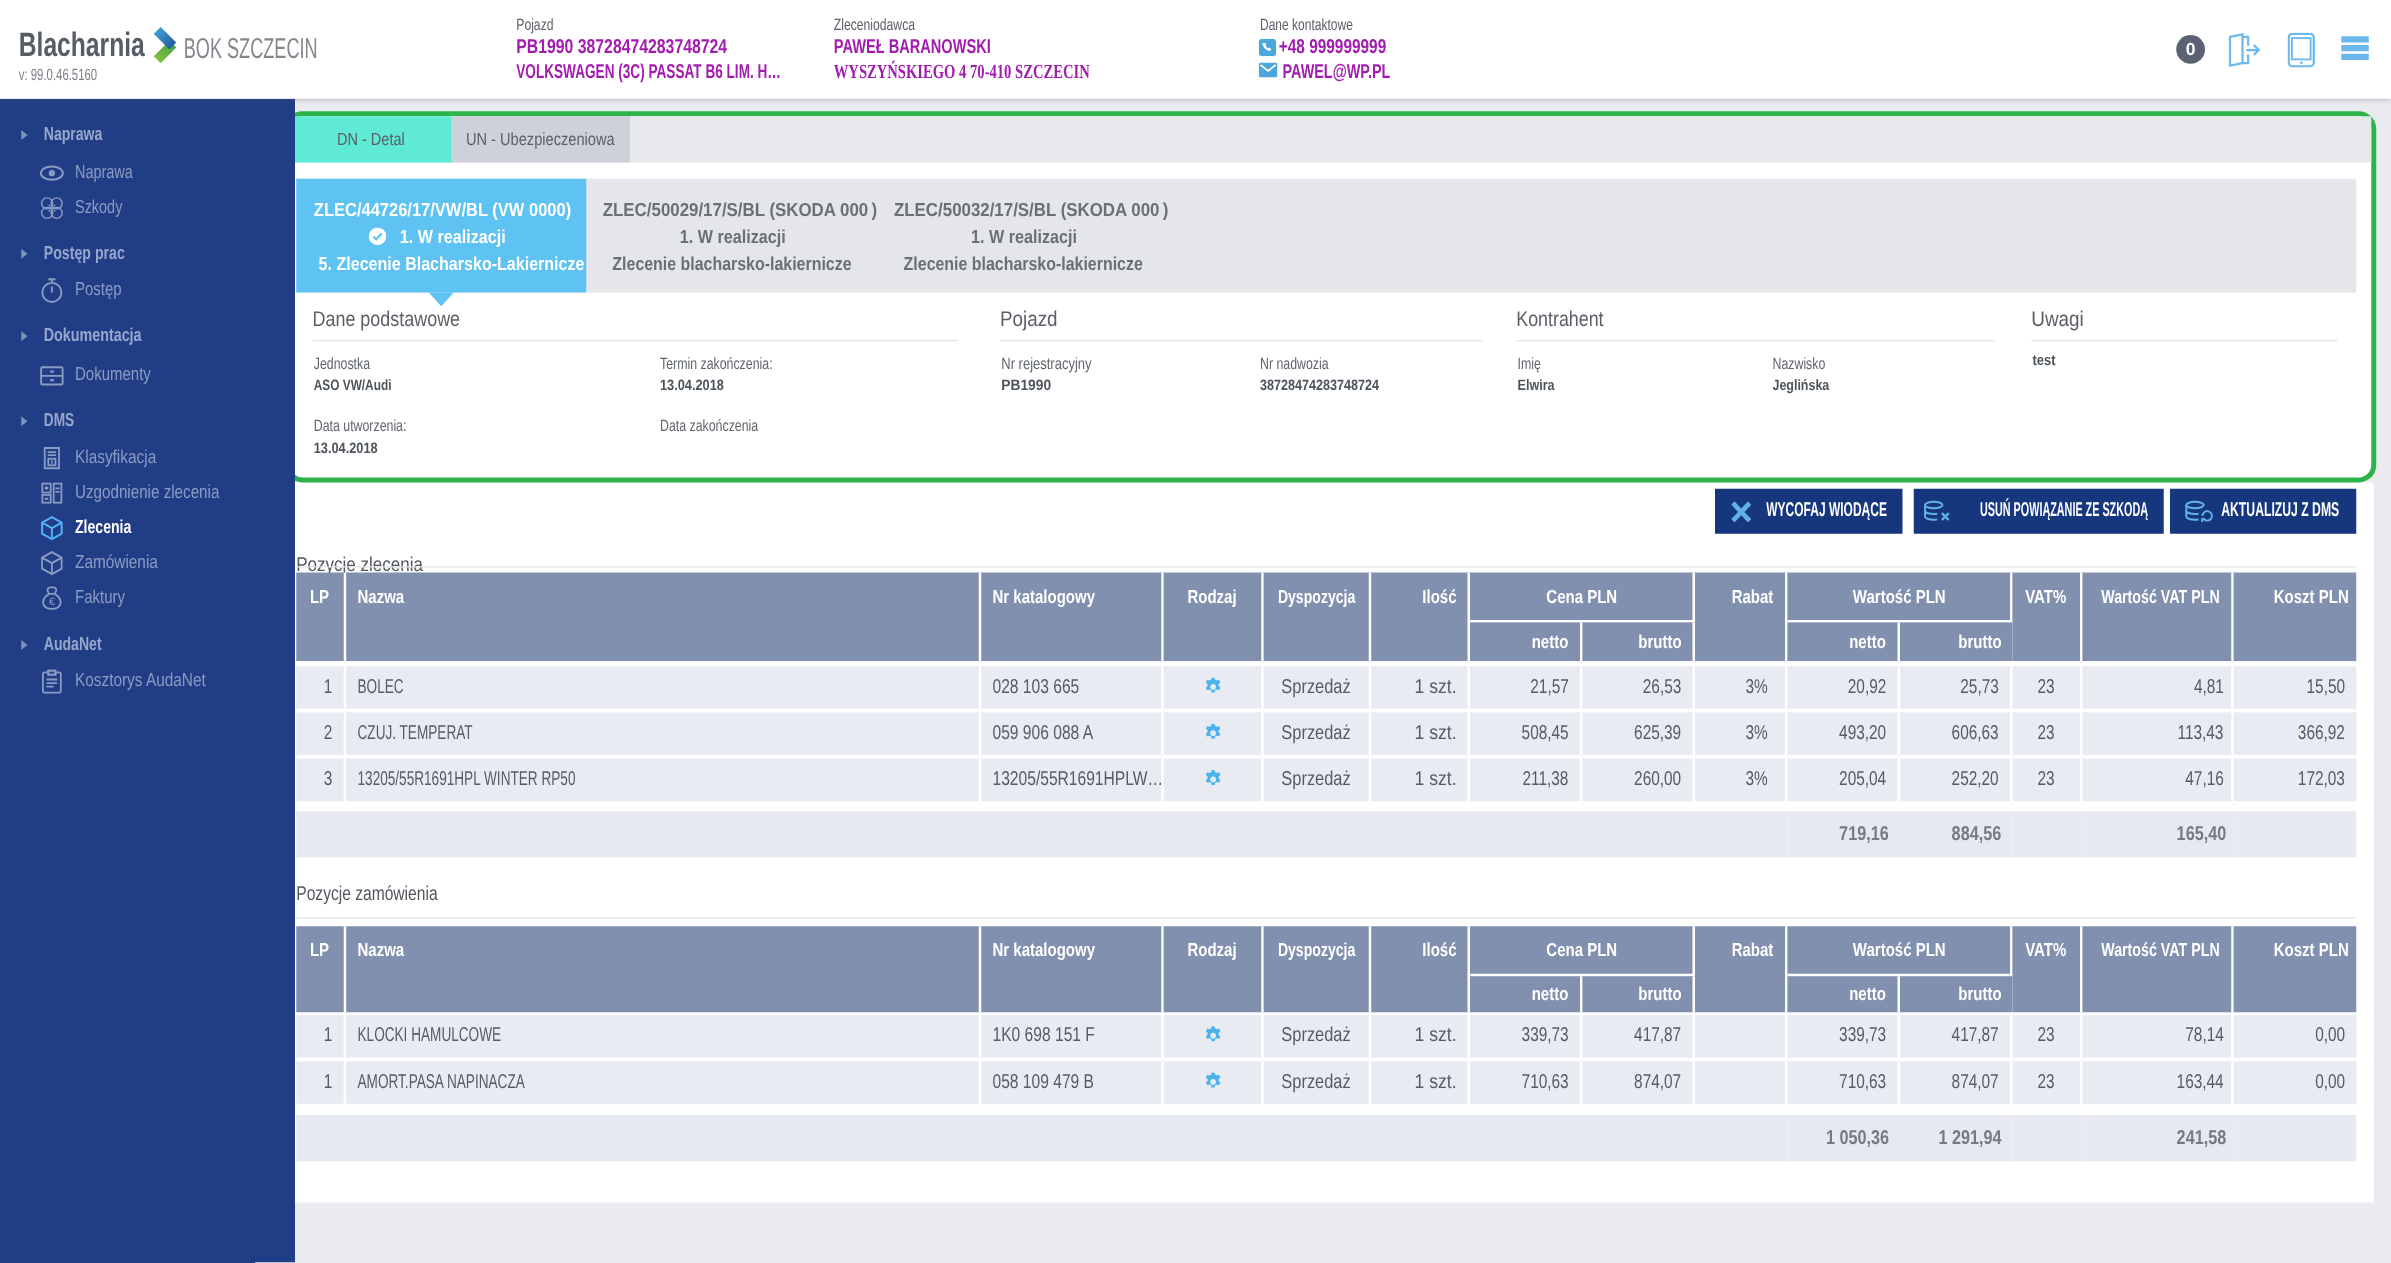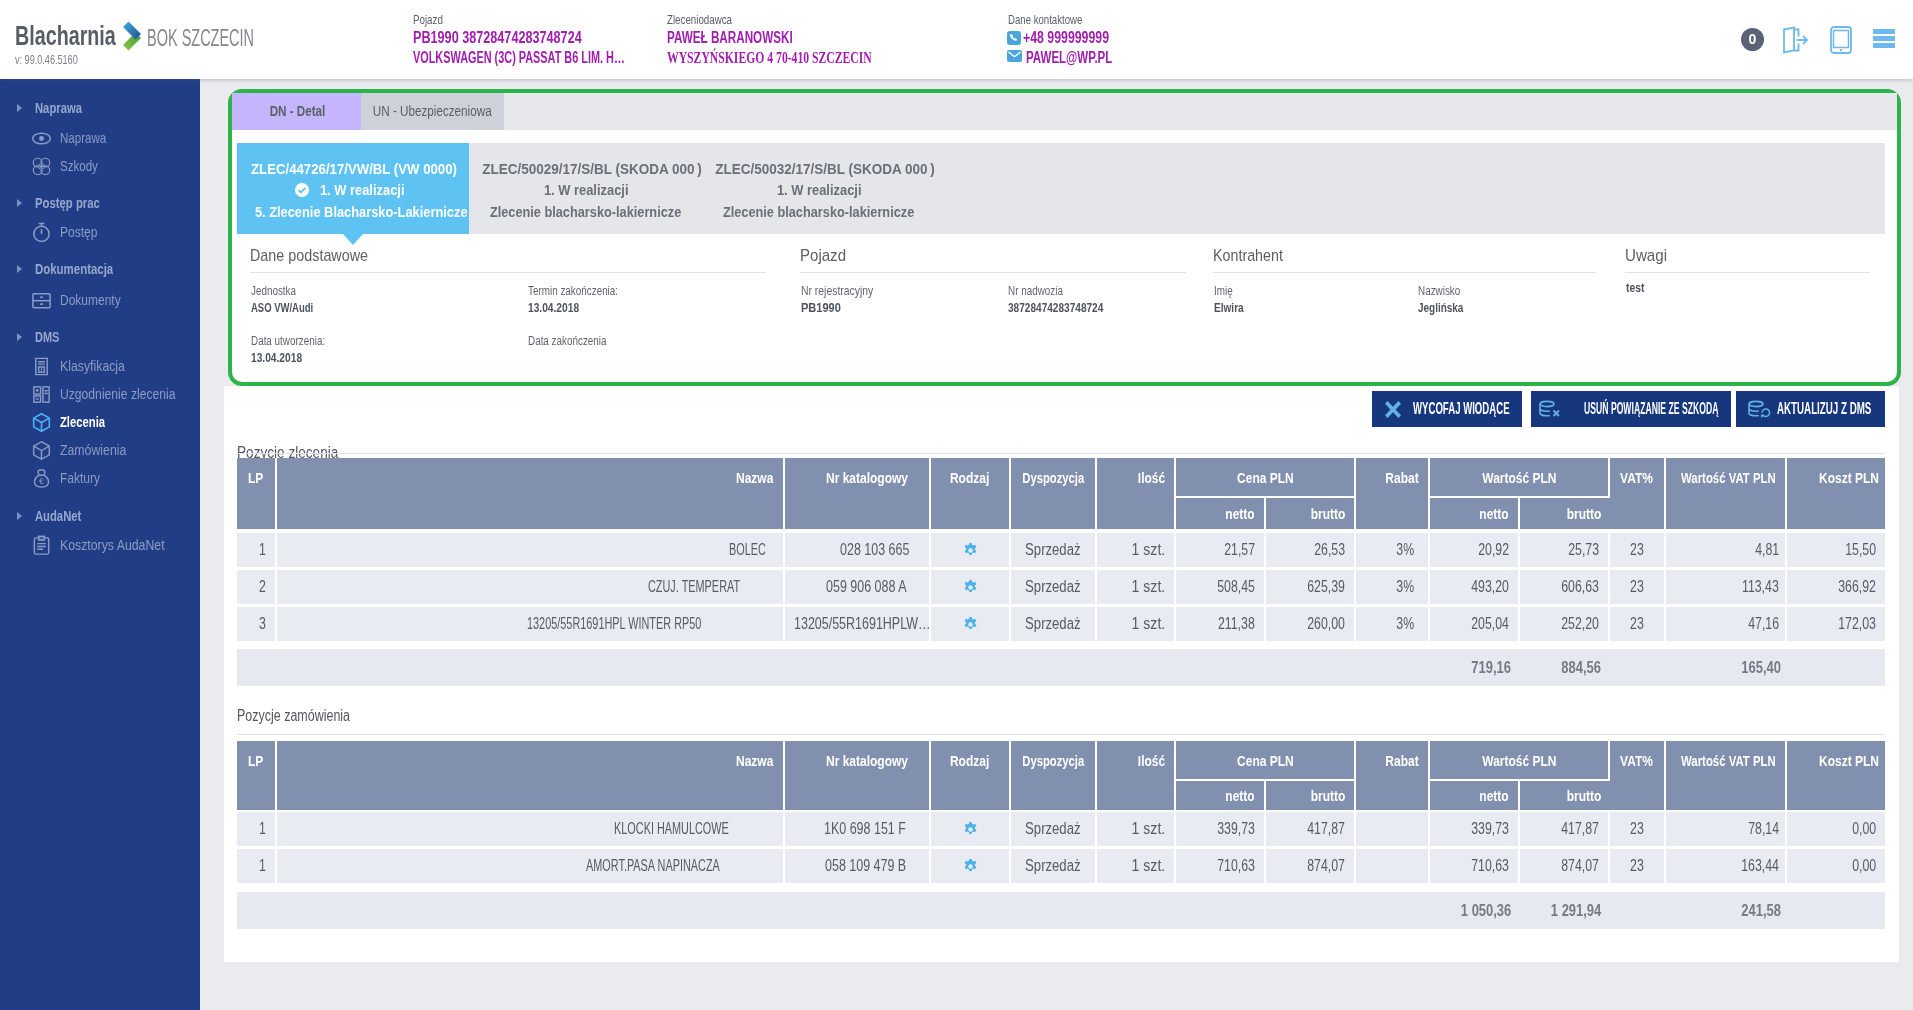--- a/index.html
+++ b/index.html
@@ -3,21 +3,21 @@
 <meta charset="utf-8">
 <style>
 * { margin:0; padding:0; box-sizing:border-box; }
 html,body { width:1913px; height:1010px; font-family:"Liberation Sans",sans-serif; background:#eaebef; overflow:hidden; }
 #app { position:relative; width:1913px; height:1010px; }
 .abs { position:absolute; }
 .cx { display:inline-block; white-space:nowrap; }
 #topbar { position:absolute; left:0; top:0; width:1913px; height:79px; background:#fff; z-index:6; box-shadow:0 1px 4px rgba(90,90,100,.32); }
 .hlabel { font-size:13px; color:#5b6068; }
 .hval { font-weight:bold; font-size:16px; color:#a21caf; }
-#side { position:absolute; left:0; top:79px; width:200px; height:931px; background:#213d85; z-index:5; }
+#side { position:absolute; left:0; top:79px; width:236px; height:931px; background:#213d85; z-index:5; }
 .mhead { position:absolute; left:35px; font-weight:bold; font-size:15px; color:#96a7cd; white-space:nowrap; }
 .mitem { position:absolute; left:60px; font-size:15px; color:#8b9cc4; white-space:nowrap; }
 .mtri { position:absolute; left:17px; width:0; height:0; border-left:5px solid #7e92bf; border-top:4px solid transparent; border-bottom:4px solid transparent; }
 .micon { position:absolute; left:31px; width:21px; height:21px; }
 #green { position:absolute; left:228px; top:89px; width:1673px; height:297px; background:#fff; border:4px solid #2cb44b; border-radius:14px; z-index:2; }
 #tabstrip { position:absolute; left:232px; top:93px; width:1665px; height:37px; background:#e7e8ec; z-index:3; border-radius:10px 0 0 0; }
 .tab { position:absolute; top:0; height:37px; font-size:14px; color:#5a5f66; text-align:center; line-height:37px; }
 #cardrow { position:absolute; left:237px; top:143px; width:1648px; height:91px; background:#e4e6ea; z-index:3; }
 .card { position:absolute; top:0; width:232px; height:91px; text-align:center; }
 .card .l1 { margin-top:17px; font-weight:bold; font-size:15px; }
@@ -38,21 +38,21 @@
 table.grid th { background:#8290af; color:#fff; font-weight:bold; font-size:15px; border-right:2px solid #fff; overflow:hidden; white-space:nowrap; }
 table.grid th:last-child { border-right:none;margin-left:48px; }
 tr.h1 th { height:40px; vertical-align:top; padding-top:11px; }
 tr.h2 th { height:31px; vertical-align:middle; padding-top:0; }
 th.csp { border-bottom:2px solid #fff; }
 table.grid td { background:#e9ebf2; border-right:2px solid #fff; border-bottom:3px solid #fff; font-size:16px; color:#565c64; height:37px; overflow:hidden; white-space:nowrap; }
 table.grid td:last-child { border-right:none; }
 tr.gap td { background:#fff; border:none; height:4px; }
 tr.spacer td { background:#fff; border:none; }
 tr.sum td { background:#e7e9f0; border:none; font-weight:bold; color:#757b84; }
-.tl { text-align:right; padding-left:9px; }
+.tl { text-align:left; padding-left:9px; }
 .tr { text-align:right; padding-right:9px; }
 .tc { text-align:center; }
 </style>
 </head>
 <body>
 <div id="app">
 <div id="topbar">
 
   <div class="abs" style="left:15px;top:21px;font-weight:bold;font-size:27px;color:#575d66;"><span class="cx" style="transform:scaleX(0.73);transform-origin:0 50%;">Blacharnia</span></div>
   <svg class="abs" style="left:120px;top:20px;" width="26" height="36" viewBox="0 0 26 36">
@@ -181,21 +181,21 @@
         <rect x="3.5" y="3" width="15" height="17" rx="1.5"></rect>
         <path d="M8 1.5 h6 v3.5 h-6 z" fill="#213d85"></path>
         <path d="M8 1.5 h6 v3.5 h-6 z"></path>
         <path d="M6.5 9 h9 M6.5 12 h9 M6.5 15 h6"></path>
       </svg>
   <div class="mitem" style="top:457px;"><span class="cx" style="transform:scaleX(0.82);transform-origin:0 50%;">Kosztorys AudaNet</span></div>
 </div>
 
 <div id="green"></div>
 <div id="tabstrip">
-  <div class="tab" style="left:0;width:130px;background:#c4b5fd;font-weight:bold;"><span class="cx" style="transform:scaleX(0.83);transform-origin:50% 50%;">DN - Detal</span></div>
+  <div class="tab" style="left:0;width:130px;background:#5eead4;"><span class="cx" style="transform:scaleX(0.83);transform-origin:50% 50%;">DN - Detal</span></div>
   <div class="tab" style="left:129px;width:143px;background:#cdd2da;"><span class="cx" style="transform:scaleX(0.835);transform-origin:50% 50%;">UN - Ubezpieczeniowa</span></div>
 </div>
 <div id="cardrow">
   <div class="card" style="left:0;background:#5ec2f2;color:#fff;">
     <div class="l1"><span class="cx" style="transform:scaleX(0.88);transform-origin:50% 50%;">ZLEC/44726/17/VW/BL (VW 0000)</span></div>
     <div class="l2"><svg width="14" height="14" viewBox="0 0 14 14" style="vertical-align:-2px;">
             <circle cx="7" cy="7" r="7" fill="#fff"></circle>
             <path d="M3.6 7.2 L6 9.4 L10.4 4.8" fill="none" stroke="#5ec2f2" stroke-width="1.8"></path>
           </svg> <span class="cx" style="transform:scaleX(0.86);transform-origin:50% 50%;">1. W realizacji</span></div>
     <div class="l3"><span class="cx" style="transform:scaleX(0.856);transform-origin:50% 50%;">5. Zlecenie Blacharsko-Lakiernicze</span></div>

